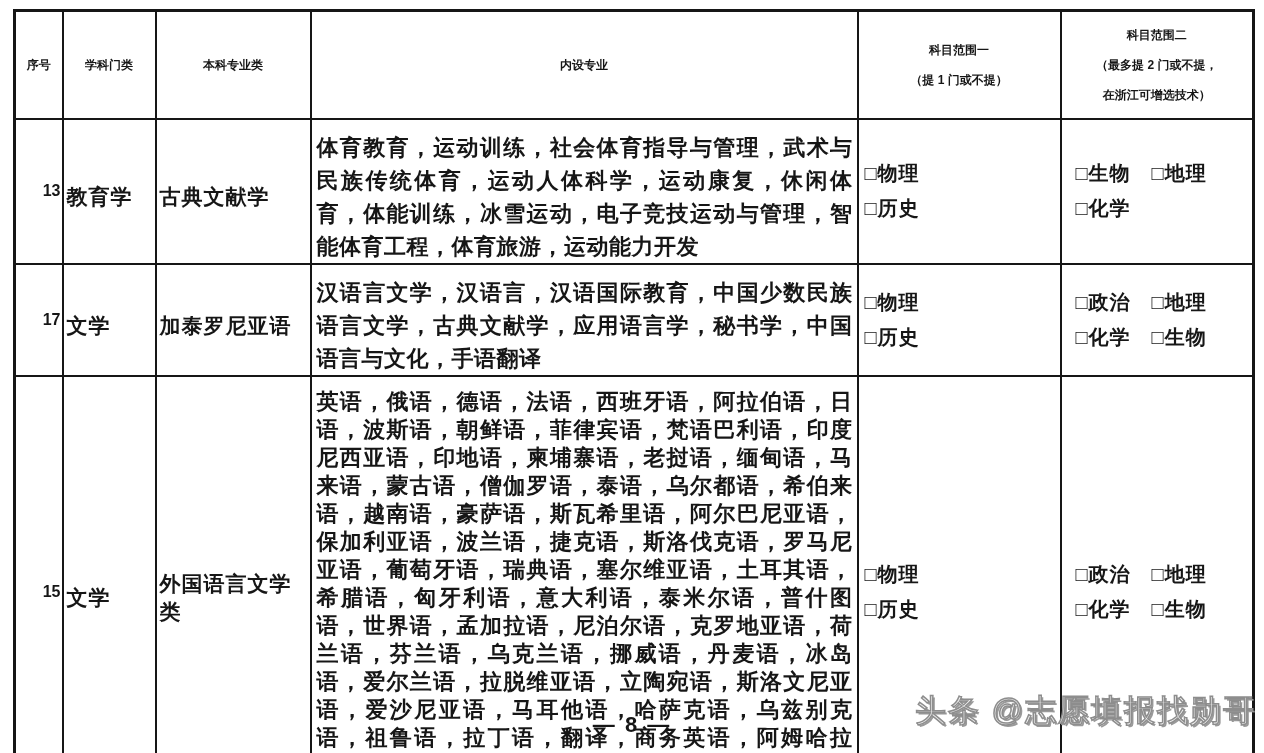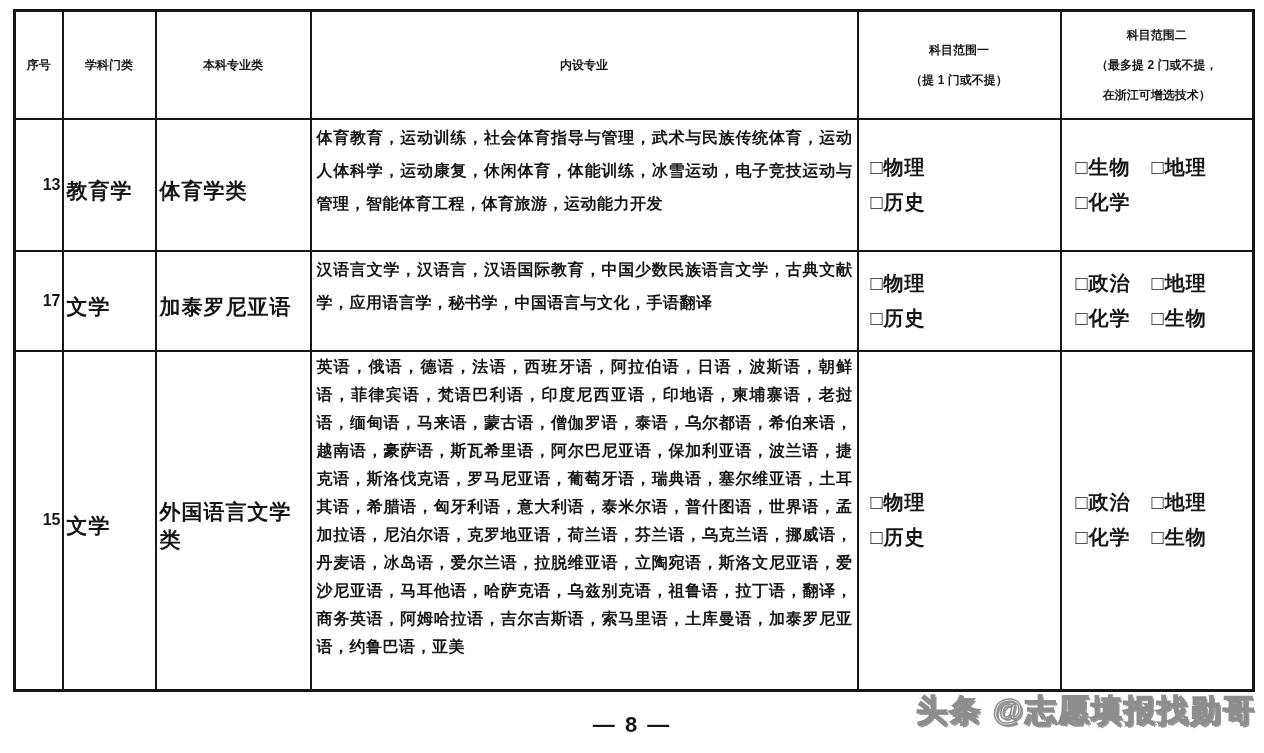--- a/index.html
+++ b/index.html
@@ -40,52 +40,52 @@
   }
   .c-disc,.c-class{
     text-align:left;
     vertical-align:middle;
     font-size:21px;
     padding:12px 2px 0 3px;
     letter-spacing:1px;
   }
   .c-majors{
     vertical-align:top;
-    font-size:16px;
-    padding:1px 4px 0 5px;
+    font-size:22px;
+    padding:11px 4px 0 5px;
     text-align:justify;
     text-align-last:left;
     letter-spacing:0.5px;
   }
   .lh-loose{line-height:33px;}
   .lh-tight{line-height:28px;}
   .c-subj{
     vertical-align:middle;
     font-size:20px;
     line-height:35px;
-    padding-left:12px;
+    padding-left:6px;
     text-align:left;
     letter-spacing:1px;
   }
   .c-subj2{padding-left:14px;}
   
   .page-number{
     position:absolute;
     left:0;right:0;top:712px;
     text-align:center;
     font-size:22px;
     font-weight:bold;
     letter-spacing:2px;
     color:#161616;
   }
   .watermark{
     position:absolute;
     right:8px;top:690px;
     font-size:31px;
-    font-weight:bold;
+    font-weight:normal;
     letter-spacing:2px;
     color:#f2f2f2;
     -webkit-text-stroke:1.5px #8d8d8d;
     text-shadow:2px 2px 0 #9a9a9a;
     white-space:nowrap;
   }
 </style>
 </head>
 <body>
 
@@ -114,21 +114,21 @@
       <th>
         <div>科目范围二</div>
         <div>（最多提 2 门或不提，</div>
         <div>在浙江可增选技术）</div>
       </th>
     </tr>
 
     <tr style="height:132px">
       <td class="c-seq">13</td>
       <td class="c-disc">教育学</td>
-      <td class="c-class">体育学类</td>
+      <td class="c-class">古典文献学</td>
       <td class="c-majors lh-loose">体育教育，运动训练，社会体育指导与管理，武术与民族传统体育，运动人体科学，运动康复，休闲体育，体能训练，冰雪运动，电子竞技运动与管理，智能体育工程，体育旅游，运动能力开发</td>
       <td class="c-subj">
         <div>□物理</div>
         <div>□历史</div>
       </td>
       <td class="c-subj c-subj2">
         <div>□生物　□地理</div>
         <div>□化学</div>
       </td>
     </tr>

